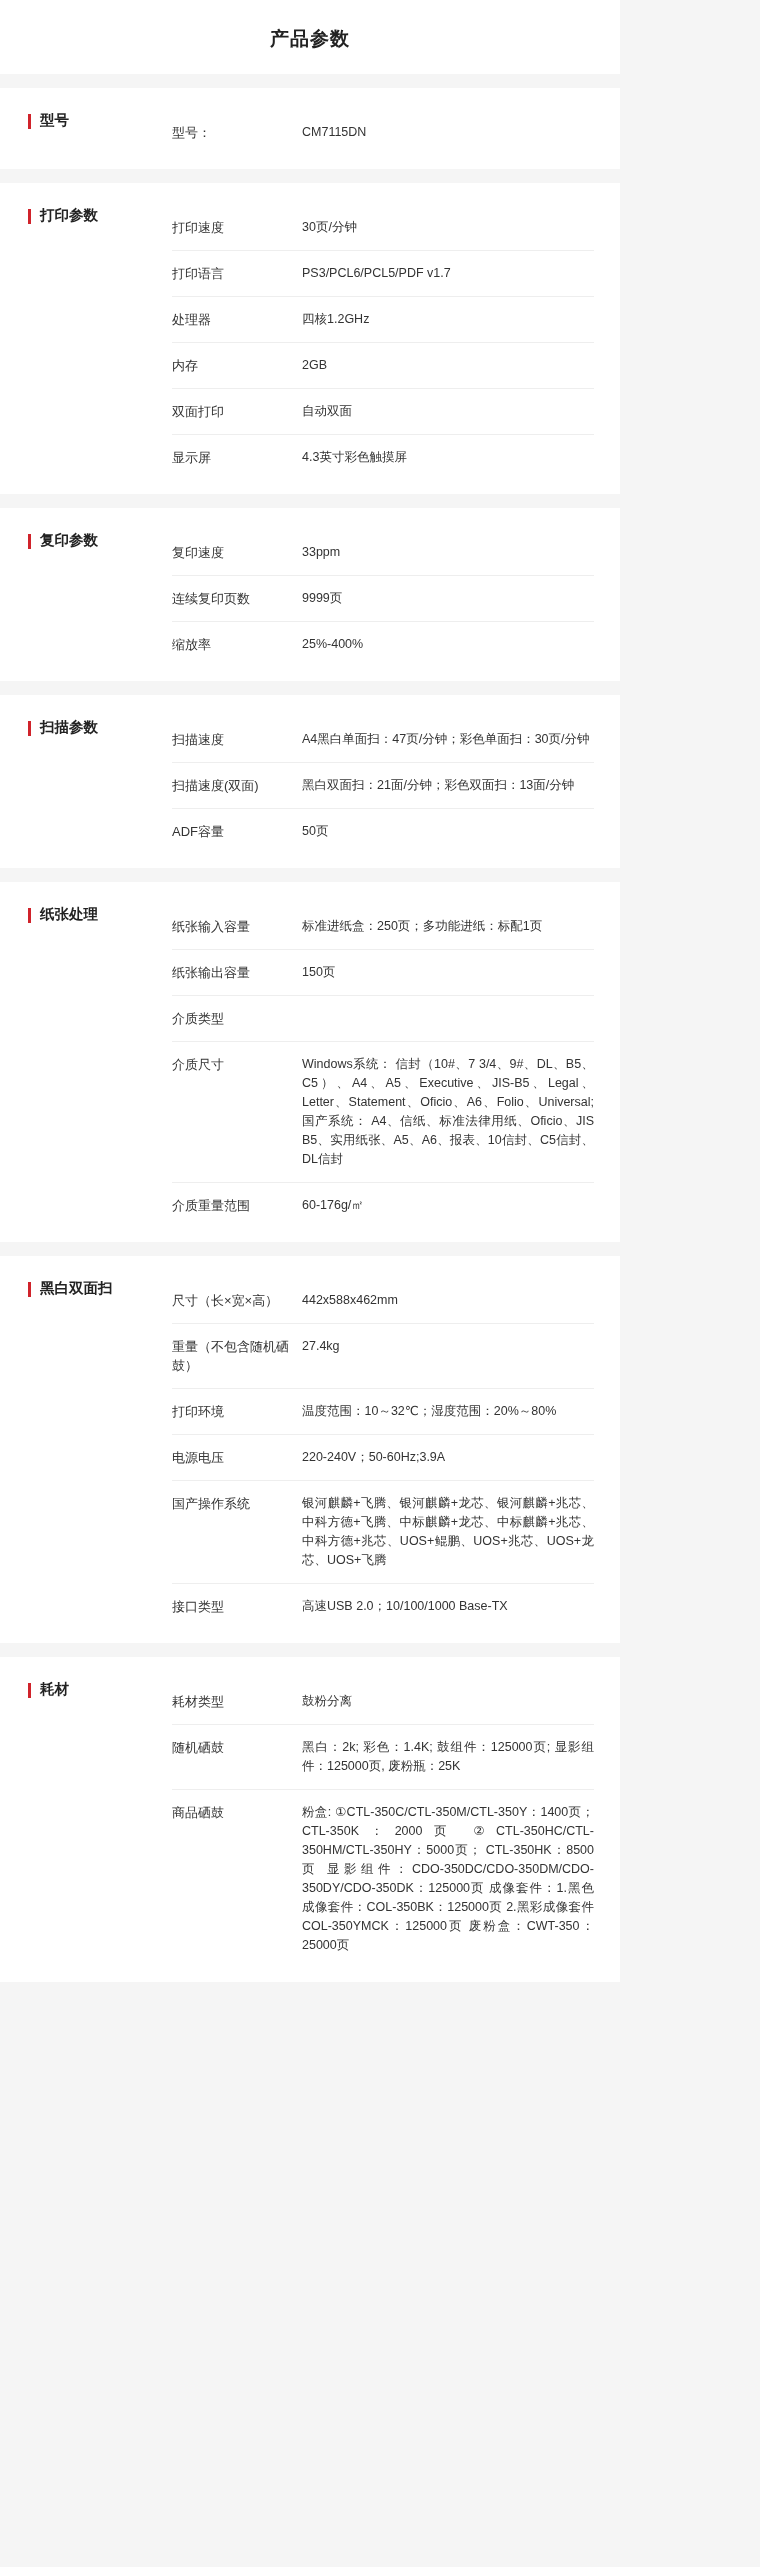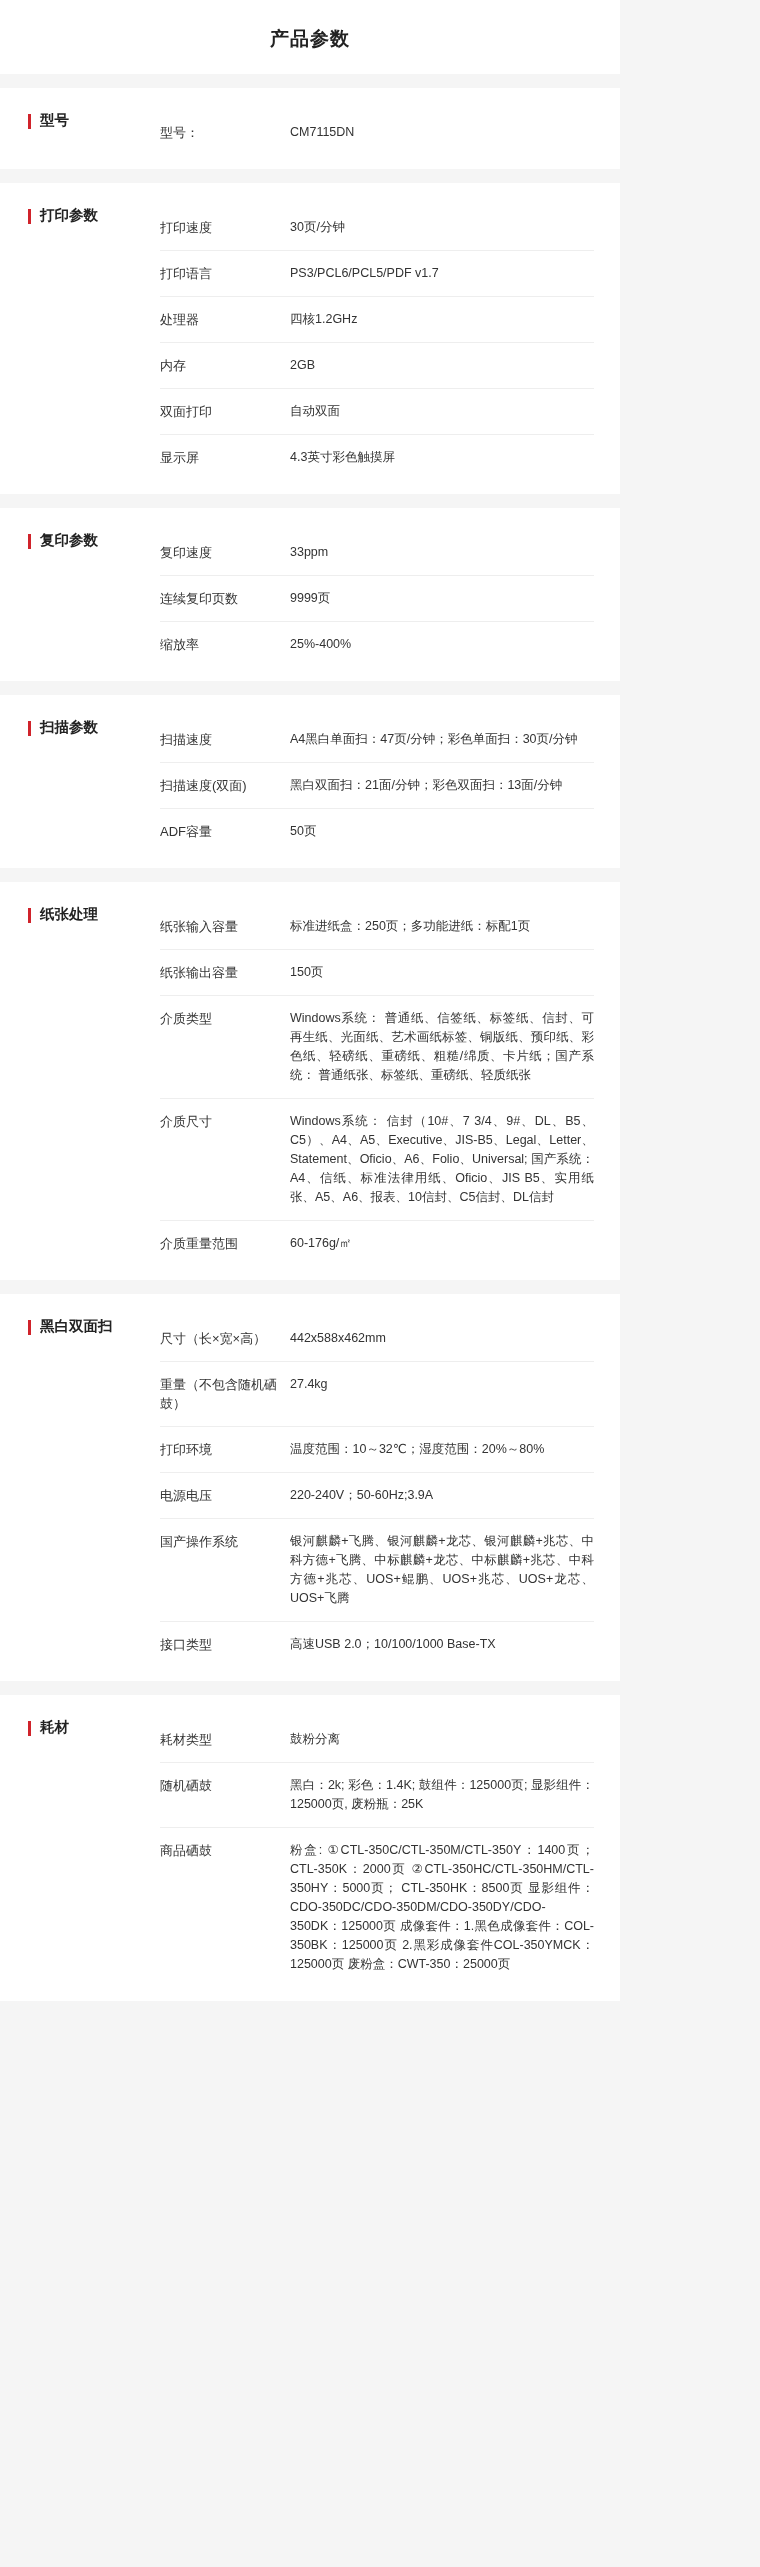--- a/index.html
+++ b/index.html
@@ -25,20 +25,21 @@
     font-weight: bold;
     color: #222;
     letter-spacing: 1px;
   }
   .section {
     background: #ffffff;
     margin-bottom: 14px;
     padding: 22px 0 14px 0;
     display: flex;
     align-items: flex-start;
+    gap: 12px;
   }
   .sec-head {
     width: 160px;
     flex: 0 0 160px;
     padding-left: 28px;
     display: flex;
     align-items: flex-start;
     padding-top: 2px;
   }
   .sec-bar {
@@ -185,21 +186,20 @@
           <div class="row">
             <div class="k">纸张输入容量</div>
             <div class="v">标准进纸盒：250页；多功能进纸：标配1页</div>
           </div>
           <div class="row">
             <div class="k">纸张输出容量</div>
             <div class="v">150页</div>
           </div>
           <div class="row">
             <div class="k">介质类型</div>
-            <div class="v">Windows系统： 普通纸、信签纸、标签纸、信封、可再生纸、光面纸、艺术画纸标签、铜版纸、预印纸、彩色纸、轻磅纸、重磅纸、粗糙/绵质、卡片纸；国产系统： 普通纸张、标签纸、重磅纸、轻质纸张</div>
           </div>
           <div class="row">
             <div class="k">介质尺寸</div>
             <div class="v">Windows系统： 信封（10#、7 3/4、9#、DL、B5、C5）、A4、A5、Executive、JIS-B5、Legal、Letter、Statement、Oficio、A6、Folio、Universal; 国产系统： A4、信纸、标准法律用纸、Oficio、JIS B5、实用纸张、A5、A6、报表、10信封、C5信封、DL信封</div>
           </div>
           <div class="row">
             <div class="k">介质重量范围</div>
             <div class="v">60-176g/㎡</div>
           </div>
         </div>

